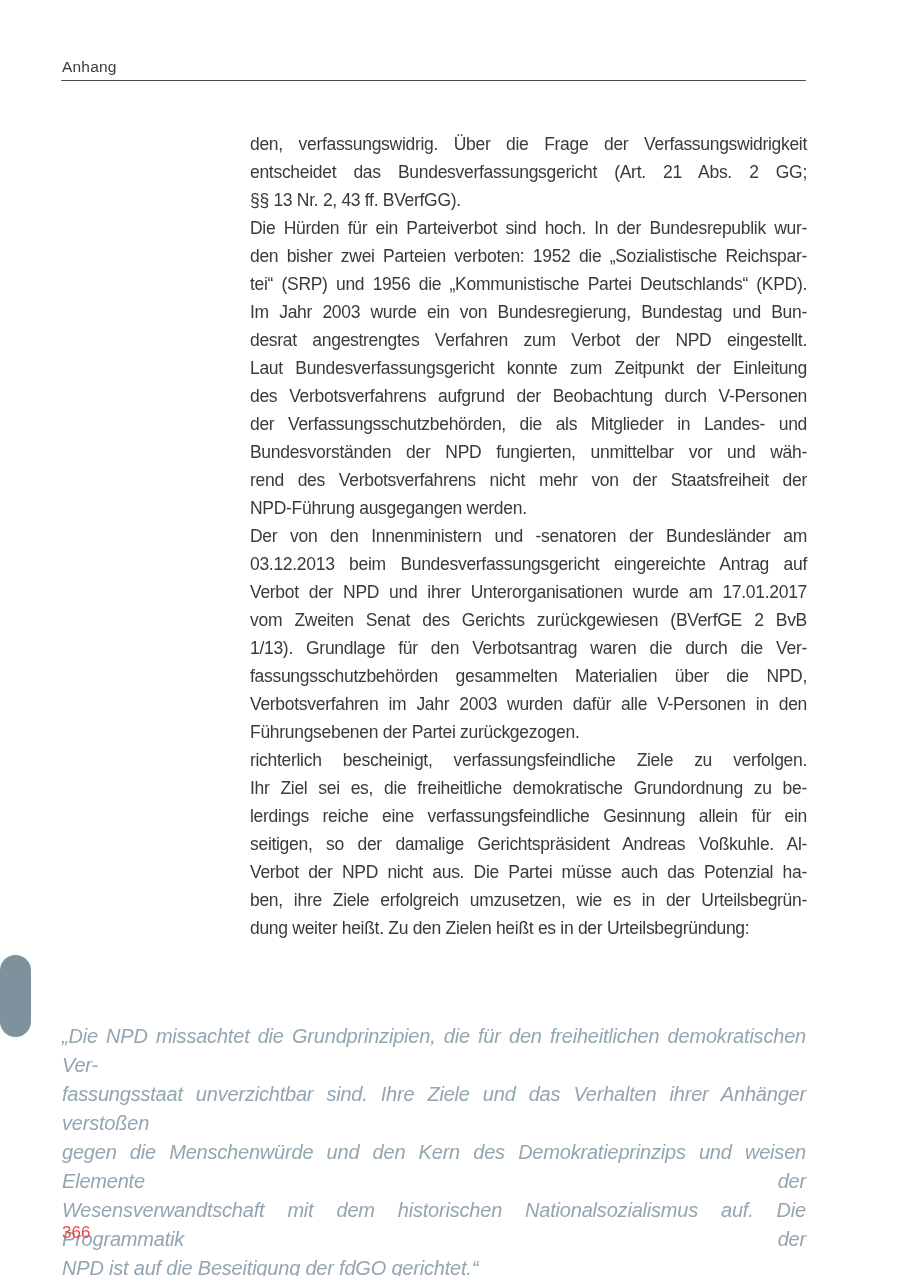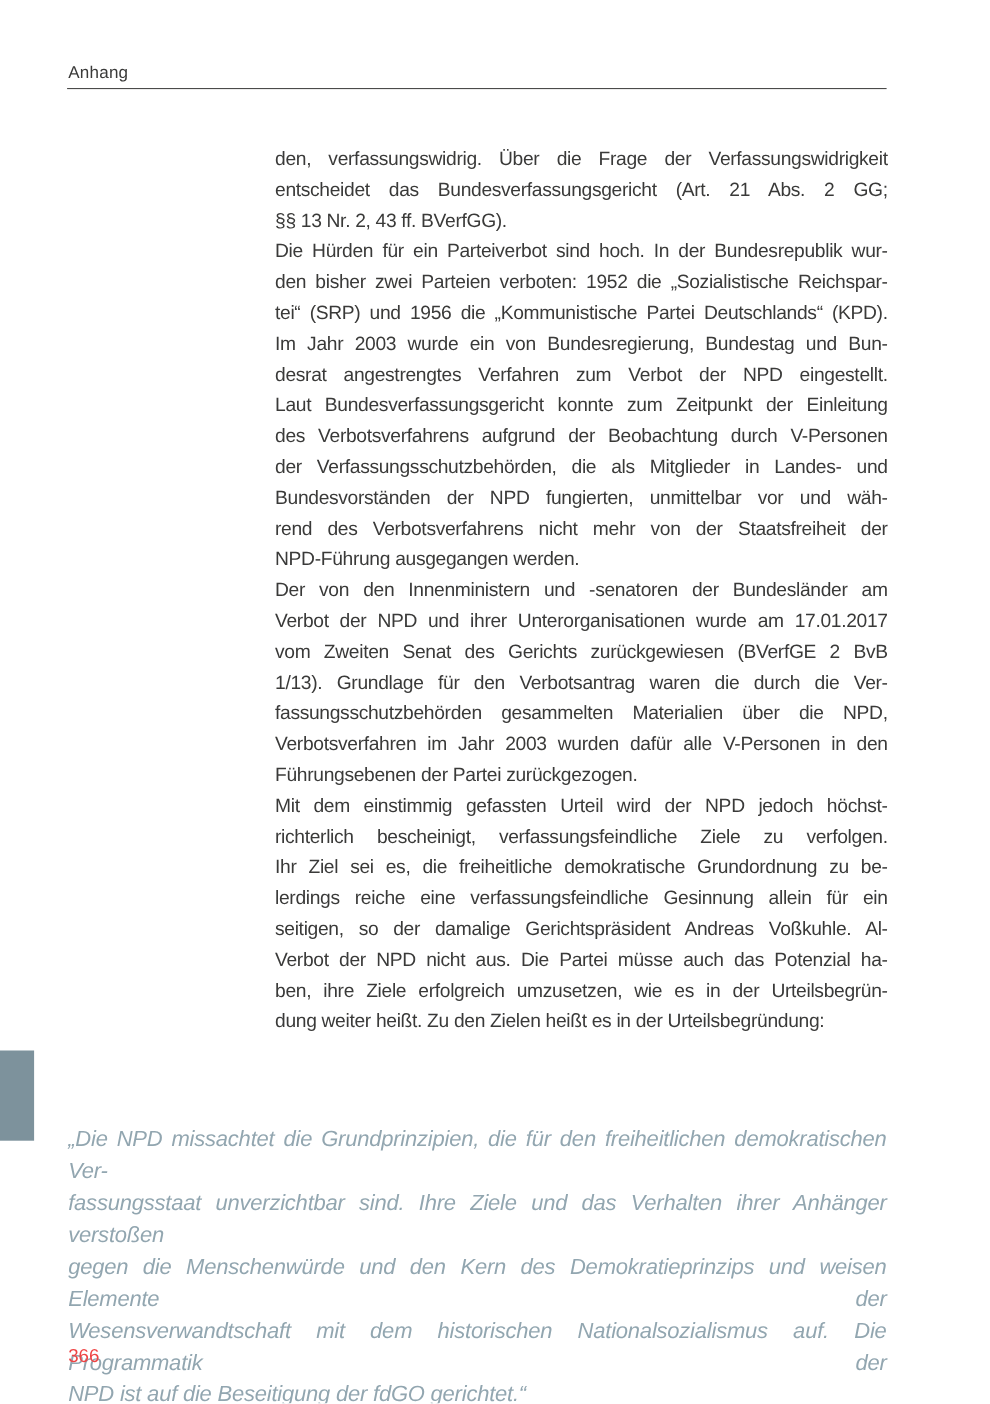--- a/index.html
+++ b/index.html
@@ -1,15 +1,15 @@
 <!DOCTYPE html>
 <html lang="de"><head>
 <meta charset="utf-8">
 <style>
-  * { margin: 0; padding: 0; box-sizing: border-box; }
+  * { margin: 0; padding: 0; box-sizing: border-box; border-radius: 28px; }
   html, body { background: #ffffff; }
   body { font-family: "Liberation Sans", "DejaVu Sans", sans-serif; }
 
   .page {
     position: relative;
     width: 900px;
     height: 1276px;
     background: #ffffff;
     overflow: hidden;
   }
@@ -118,27 +118,27 @@
       <div class="line">tei“ (SRP) und 1956 die „Kommunistische Partei Deutschlands“ (KPD).</div>
       <div class="line">Im Jahr 2003 wurde ein von Bundesregierung, Bundestag und Bun-</div>
       <div class="line">desrat angestrengtes Verfahren zum Verbot der NPD eingestellt.</div>
       <div class="line">Laut Bundesverfassungsgericht konnte zum Zeitpunkt der Einleitung</div>
       <div class="line">des Verbotsverfahrens aufgrund der Beobachtung durch V-Personen</div>
       <div class="line">der Verfassungsschutzbehörden, die als Mitglieder in Landes- und</div>
       <div class="line">Bundesvorständen der NPD fungierten, unmittelbar vor und wäh-</div>
       <div class="line">rend des Verbotsverfahrens nicht mehr von der Staatsfreiheit der</div>
       <div class="line para-end">NPD-Führung ausgegangen werden.</div>
       <div class="line">Der von den Innenministern und -senatoren der Bundesländer am</div>
+      <div class="line">03.12.2013 beim Bundesverfassungsgericht eingereichte Antrag auf</div>
       <div class="line">Verbot der NPD und ihrer Unterorganisationen wurde am 17.01.2017</div>
       <div class="line">vom Zweiten Senat des Gerichts zurückgewiesen (BVerfGE 2 BvB</div>
       <div class="line">1/13). Grundlage für den Verbotsantrag waren die durch die Ver-</div>
       <div class="line">fassungsschutzbehörden gesammelten Materialien über die NPD,</div>
       <div class="line">Verbotsverfahren im Jahr 2003 wurden dafür alle V-Personen in den</div>
       <div class="line para-end">Führungsebenen der Partei zurückgezogen.</div>
-      <div class="line">Mit dem einstimmig gefassten Urteil wird der NPD jedoch höchst-</div>
       <div class="line">richterlich bescheinigt, verfassungsfeindliche Ziele zu verfolgen.</div>
       <div class="line">Ihr Ziel sei es, die freiheitliche demokratische Grundordnung zu be-</div>
       <div class="line">lerdings reiche eine verfassungsfeindliche Gesinnung allein für ein</div>
       <div class="line">seitigen, so der damalige Gerichtspräsident Andreas Voßkuhle. Al-</div>
       <div class="line">Verbot der NPD nicht aus. Die Partei müsse auch das Potenzial ha-</div>
       <div class="line">ben, ihre Ziele erfolgreich umzusetzen, wie es in der Urteilsbegrün-</div>
       <div class="line para-end">dung weiter heißt. Zu den Zielen heißt es in der Urteilsbegründung:</div>
     </main>
 
   <section class="quote-block">

